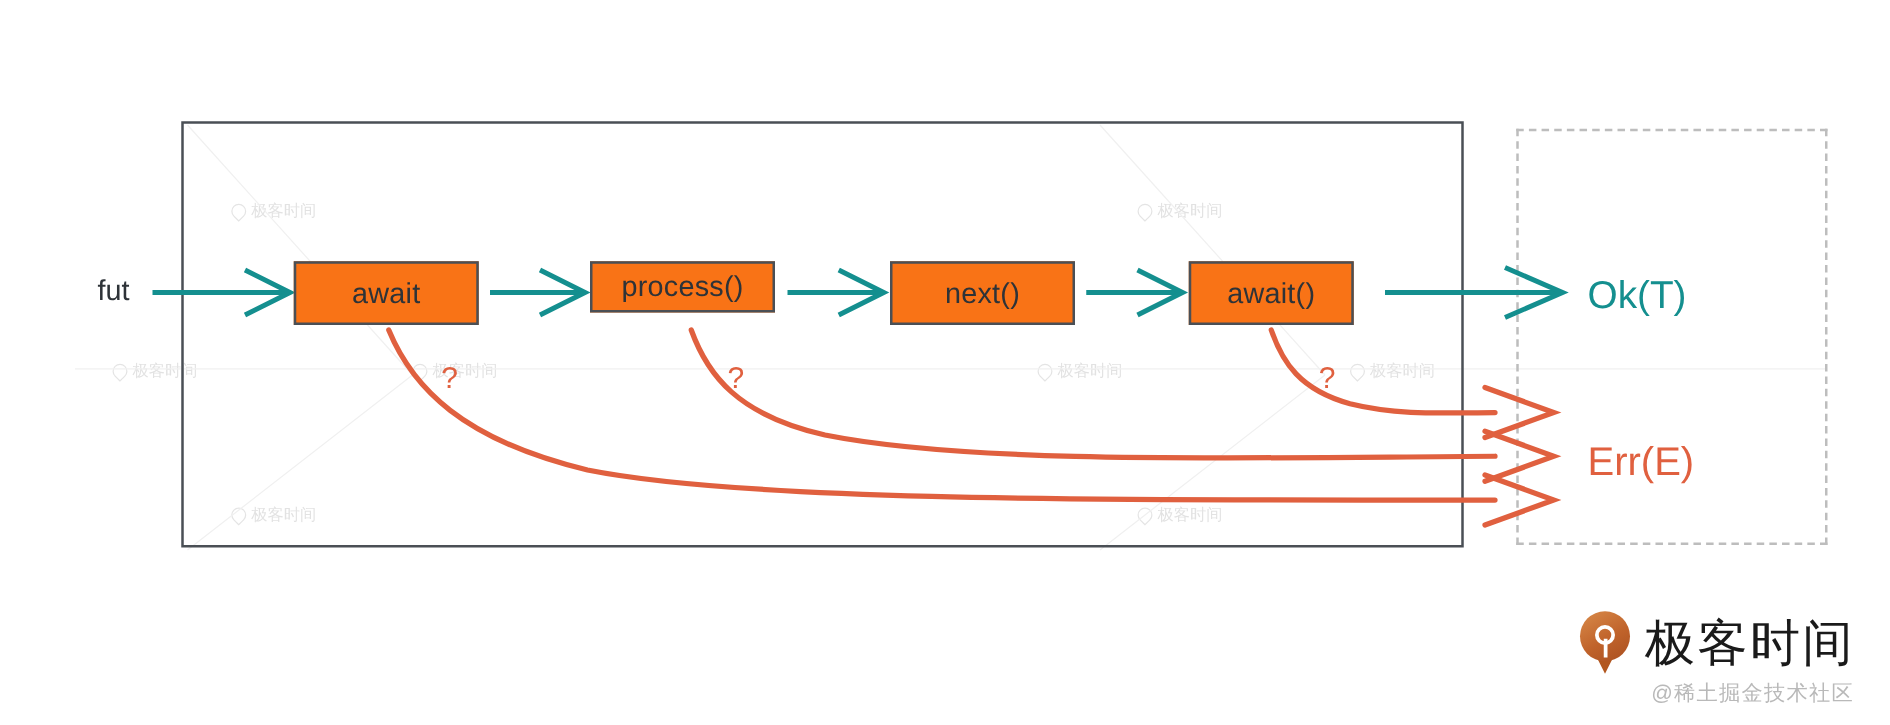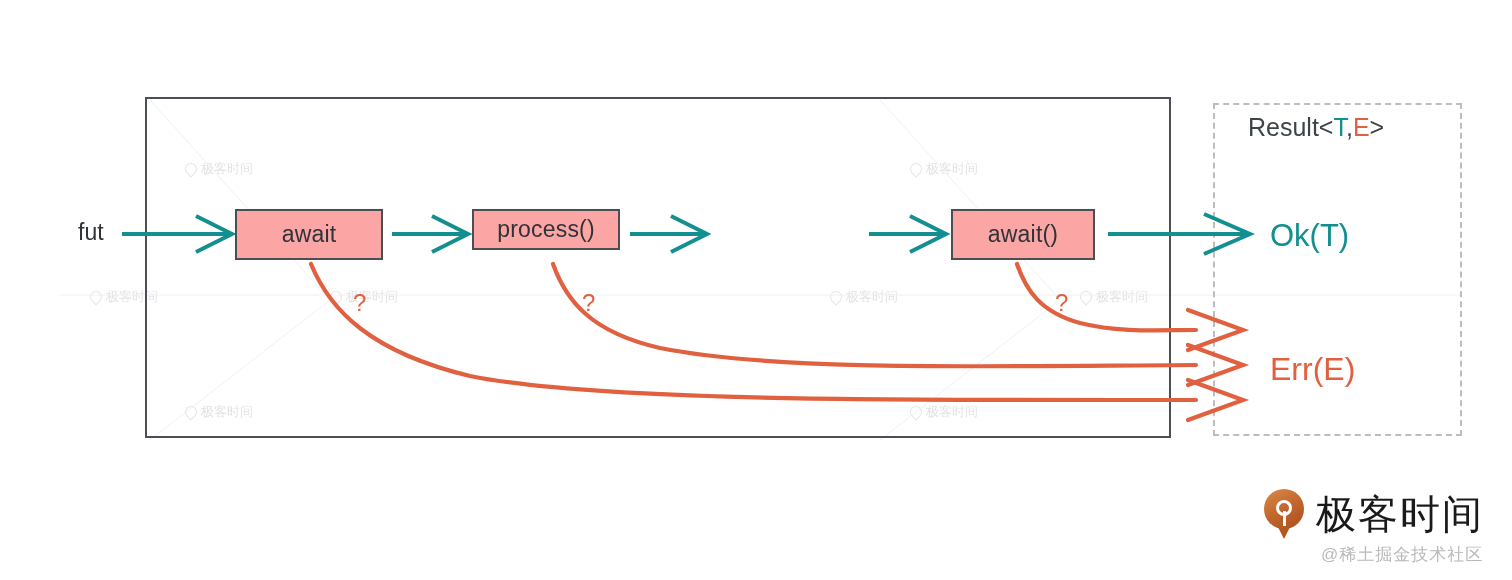--- a/index.html
+++ b/index.html
@@ -17,21 +17,21 @@
     position: absolute; left: 0; top: 0;
     width: 1512px; height: 580px;
   }
   svg.layer {
     position: absolute; left: 0; top: 0;
     width: 1512px; height: 580px;
     overflow: visible;
   }
   .node-box {
     position: absolute;
-    background: #fca5a5;
+    background: #f97316;
     border: 2.5px solid #4a4f55;
     display: flex;
     align-items: center;
     justify-content: center;
     font-size: 23px;
     color: #2e3338;
     letter-spacing: 0.2px;
     white-space: nowrap;
   }
   .txt {
@@ -248,29 +248,31 @@
   </svg>
 
   <div class="txt" id="fut-label">fut</div>
 
   <div class="node-box" style="left:235px; top:209px; width:148px; height:51px;">
     <span>await</span>
   </div>
   <div class="node-box" style="left:472px; top:209px; width:148px; height:41px;">
     <span>process()</span>
   </div>
-  <div class="node-box" style="left:951px; top:209px; width:144px; height:51px;">
+  <div class="node-box" style="left:712px; top:209px; width:148px; height:51px;">
+    <span>next()</span>
+  </div>
+  <div class="node-box" style="left:951px; top:209px; width:132px; height:51px;">
     <span>await()</span>
   </div>
 
   <div class="qmark" style="left:353px; top:289px;">?</div>
   <div class="qmark" style="left:582px; top:289px;">?</div>
   <div class="qmark" style="left:1055px; top:289px;">?</div>
 
-  <div class="txt" id="result-label"><span>Result&lt;</span><span class="t-generic">T</span><span>,</span><span class="e-generic">E</span><span>&gt;</span></div>
 
   <div class="txt" id="ok-label">Ok(T)</div>
   <div class="txt" id="err-label">Err(E)</div>
 
   <div id="brand">
     <div id="brand-pin">
       <div class="tail"></div>
       <div class="shape"></div>
       <div class="inner"></div>
       <div class="stem"></div>

